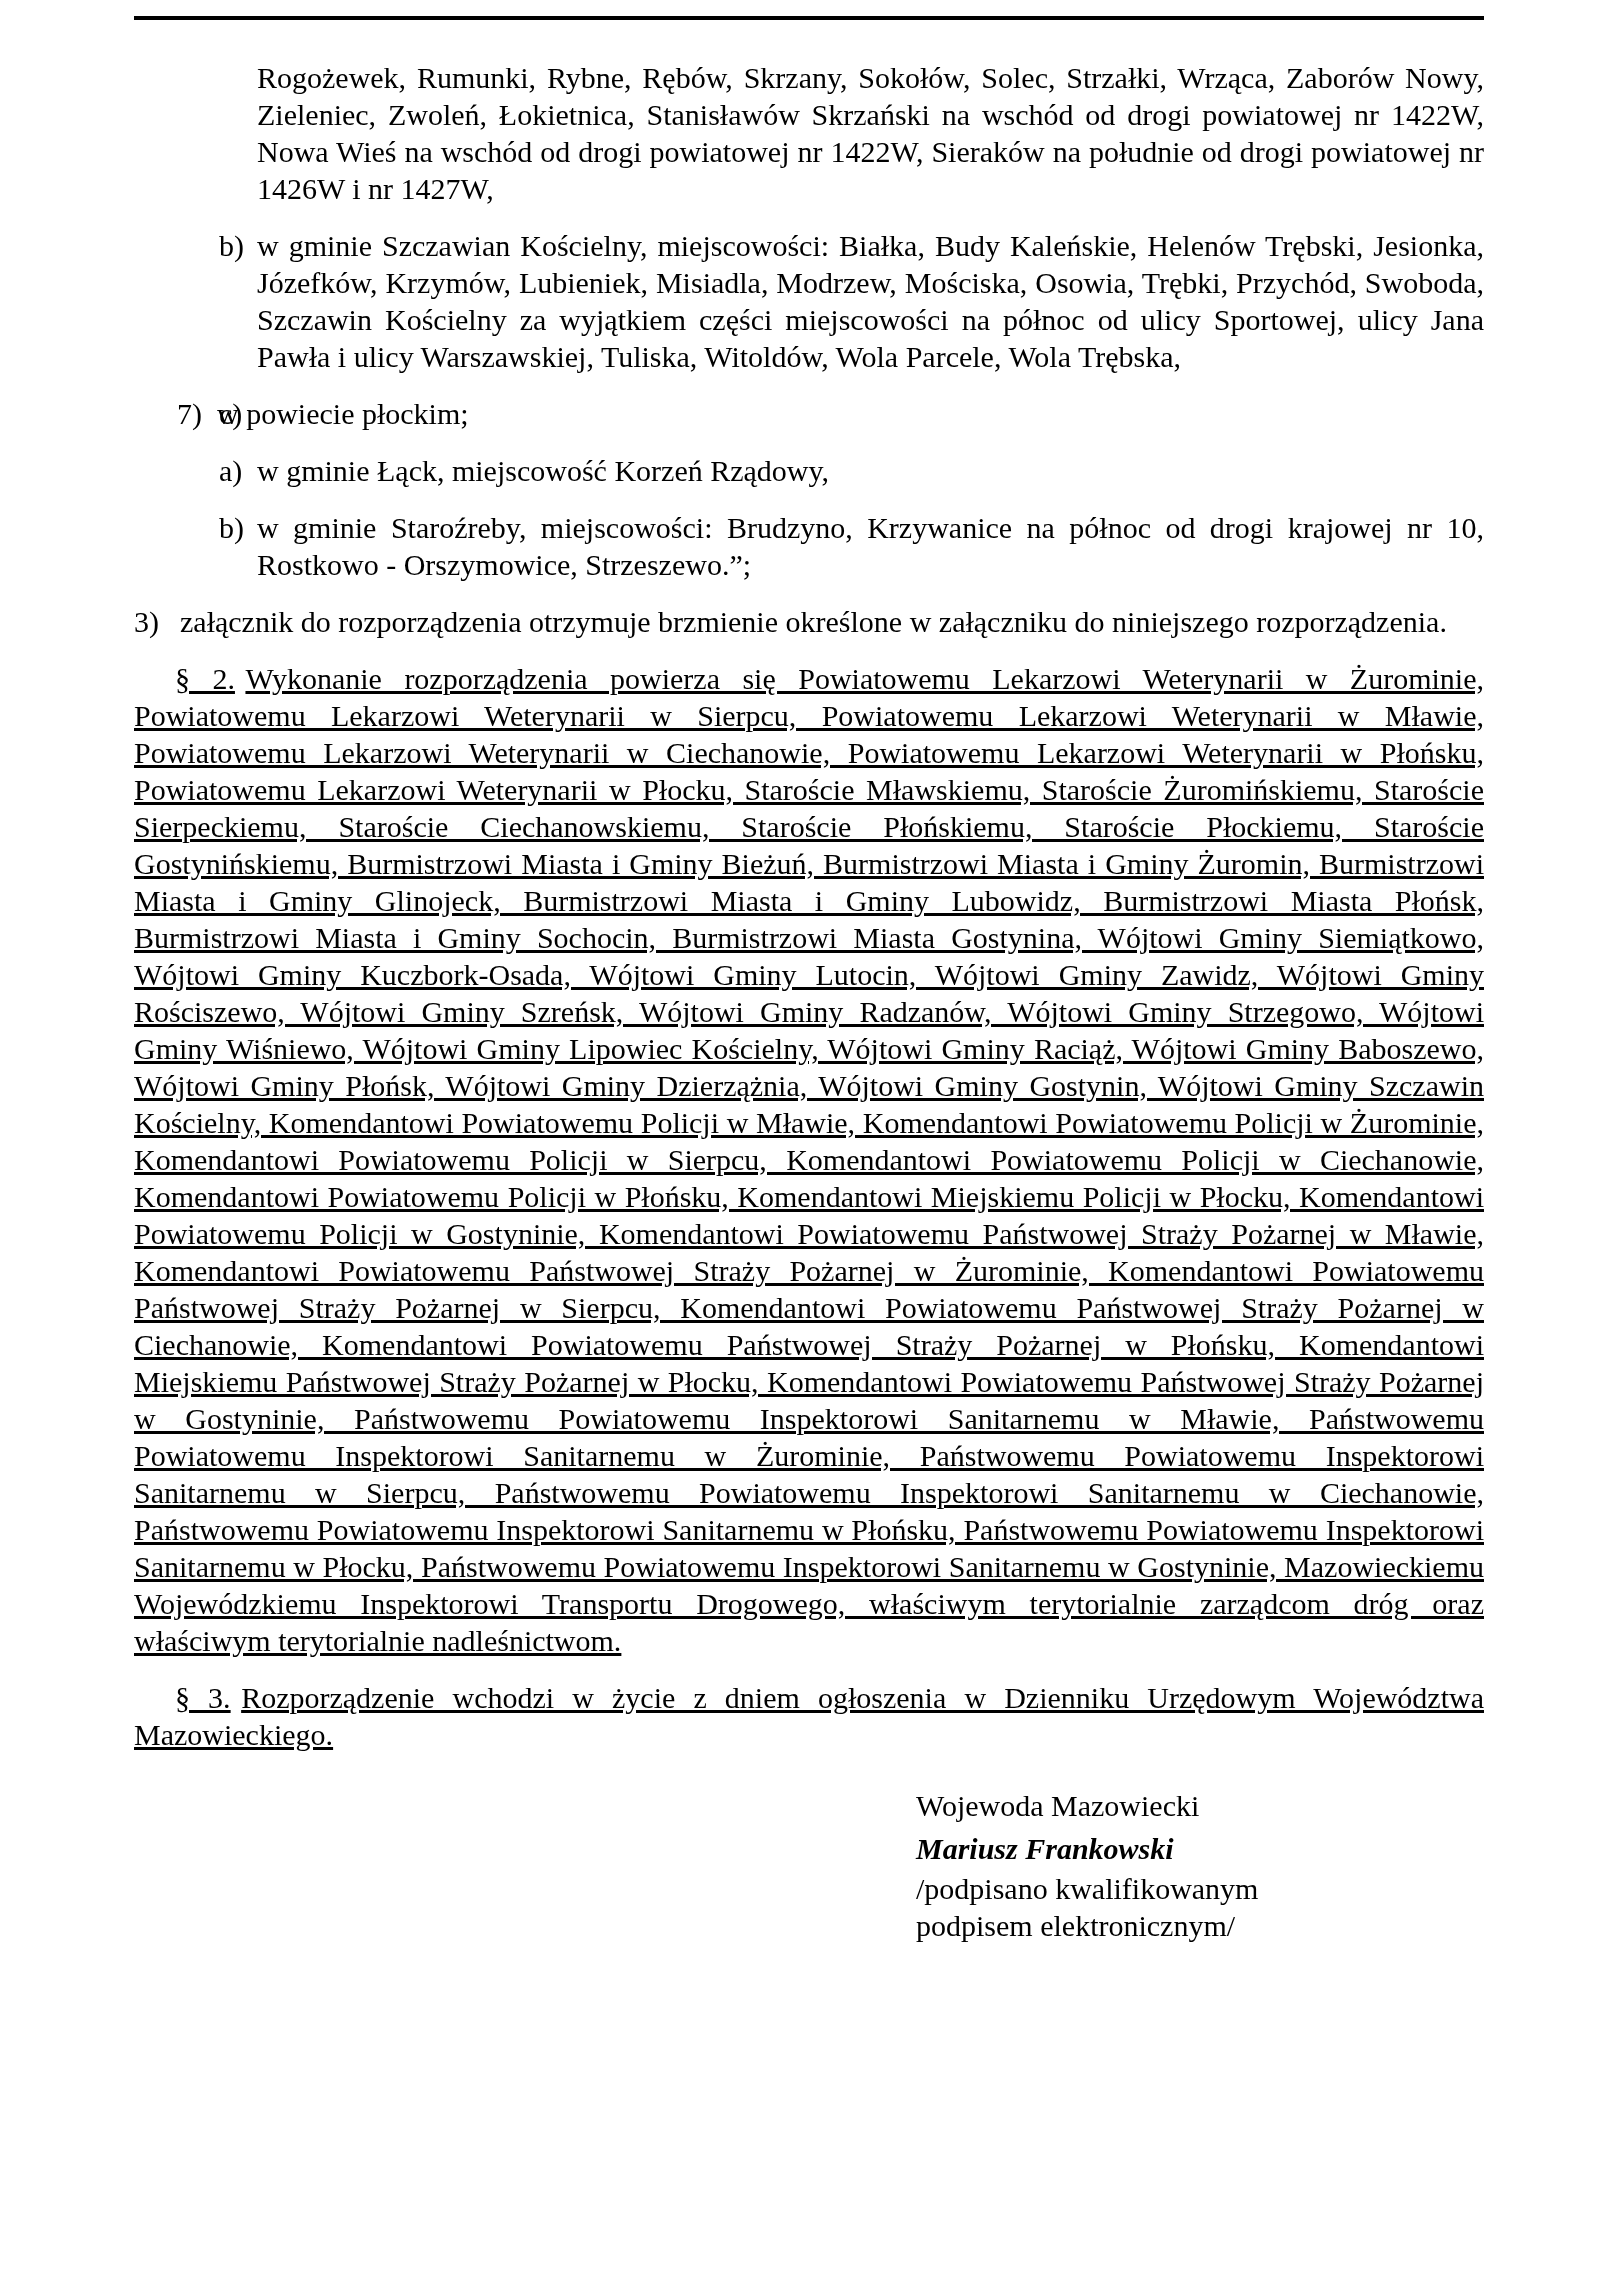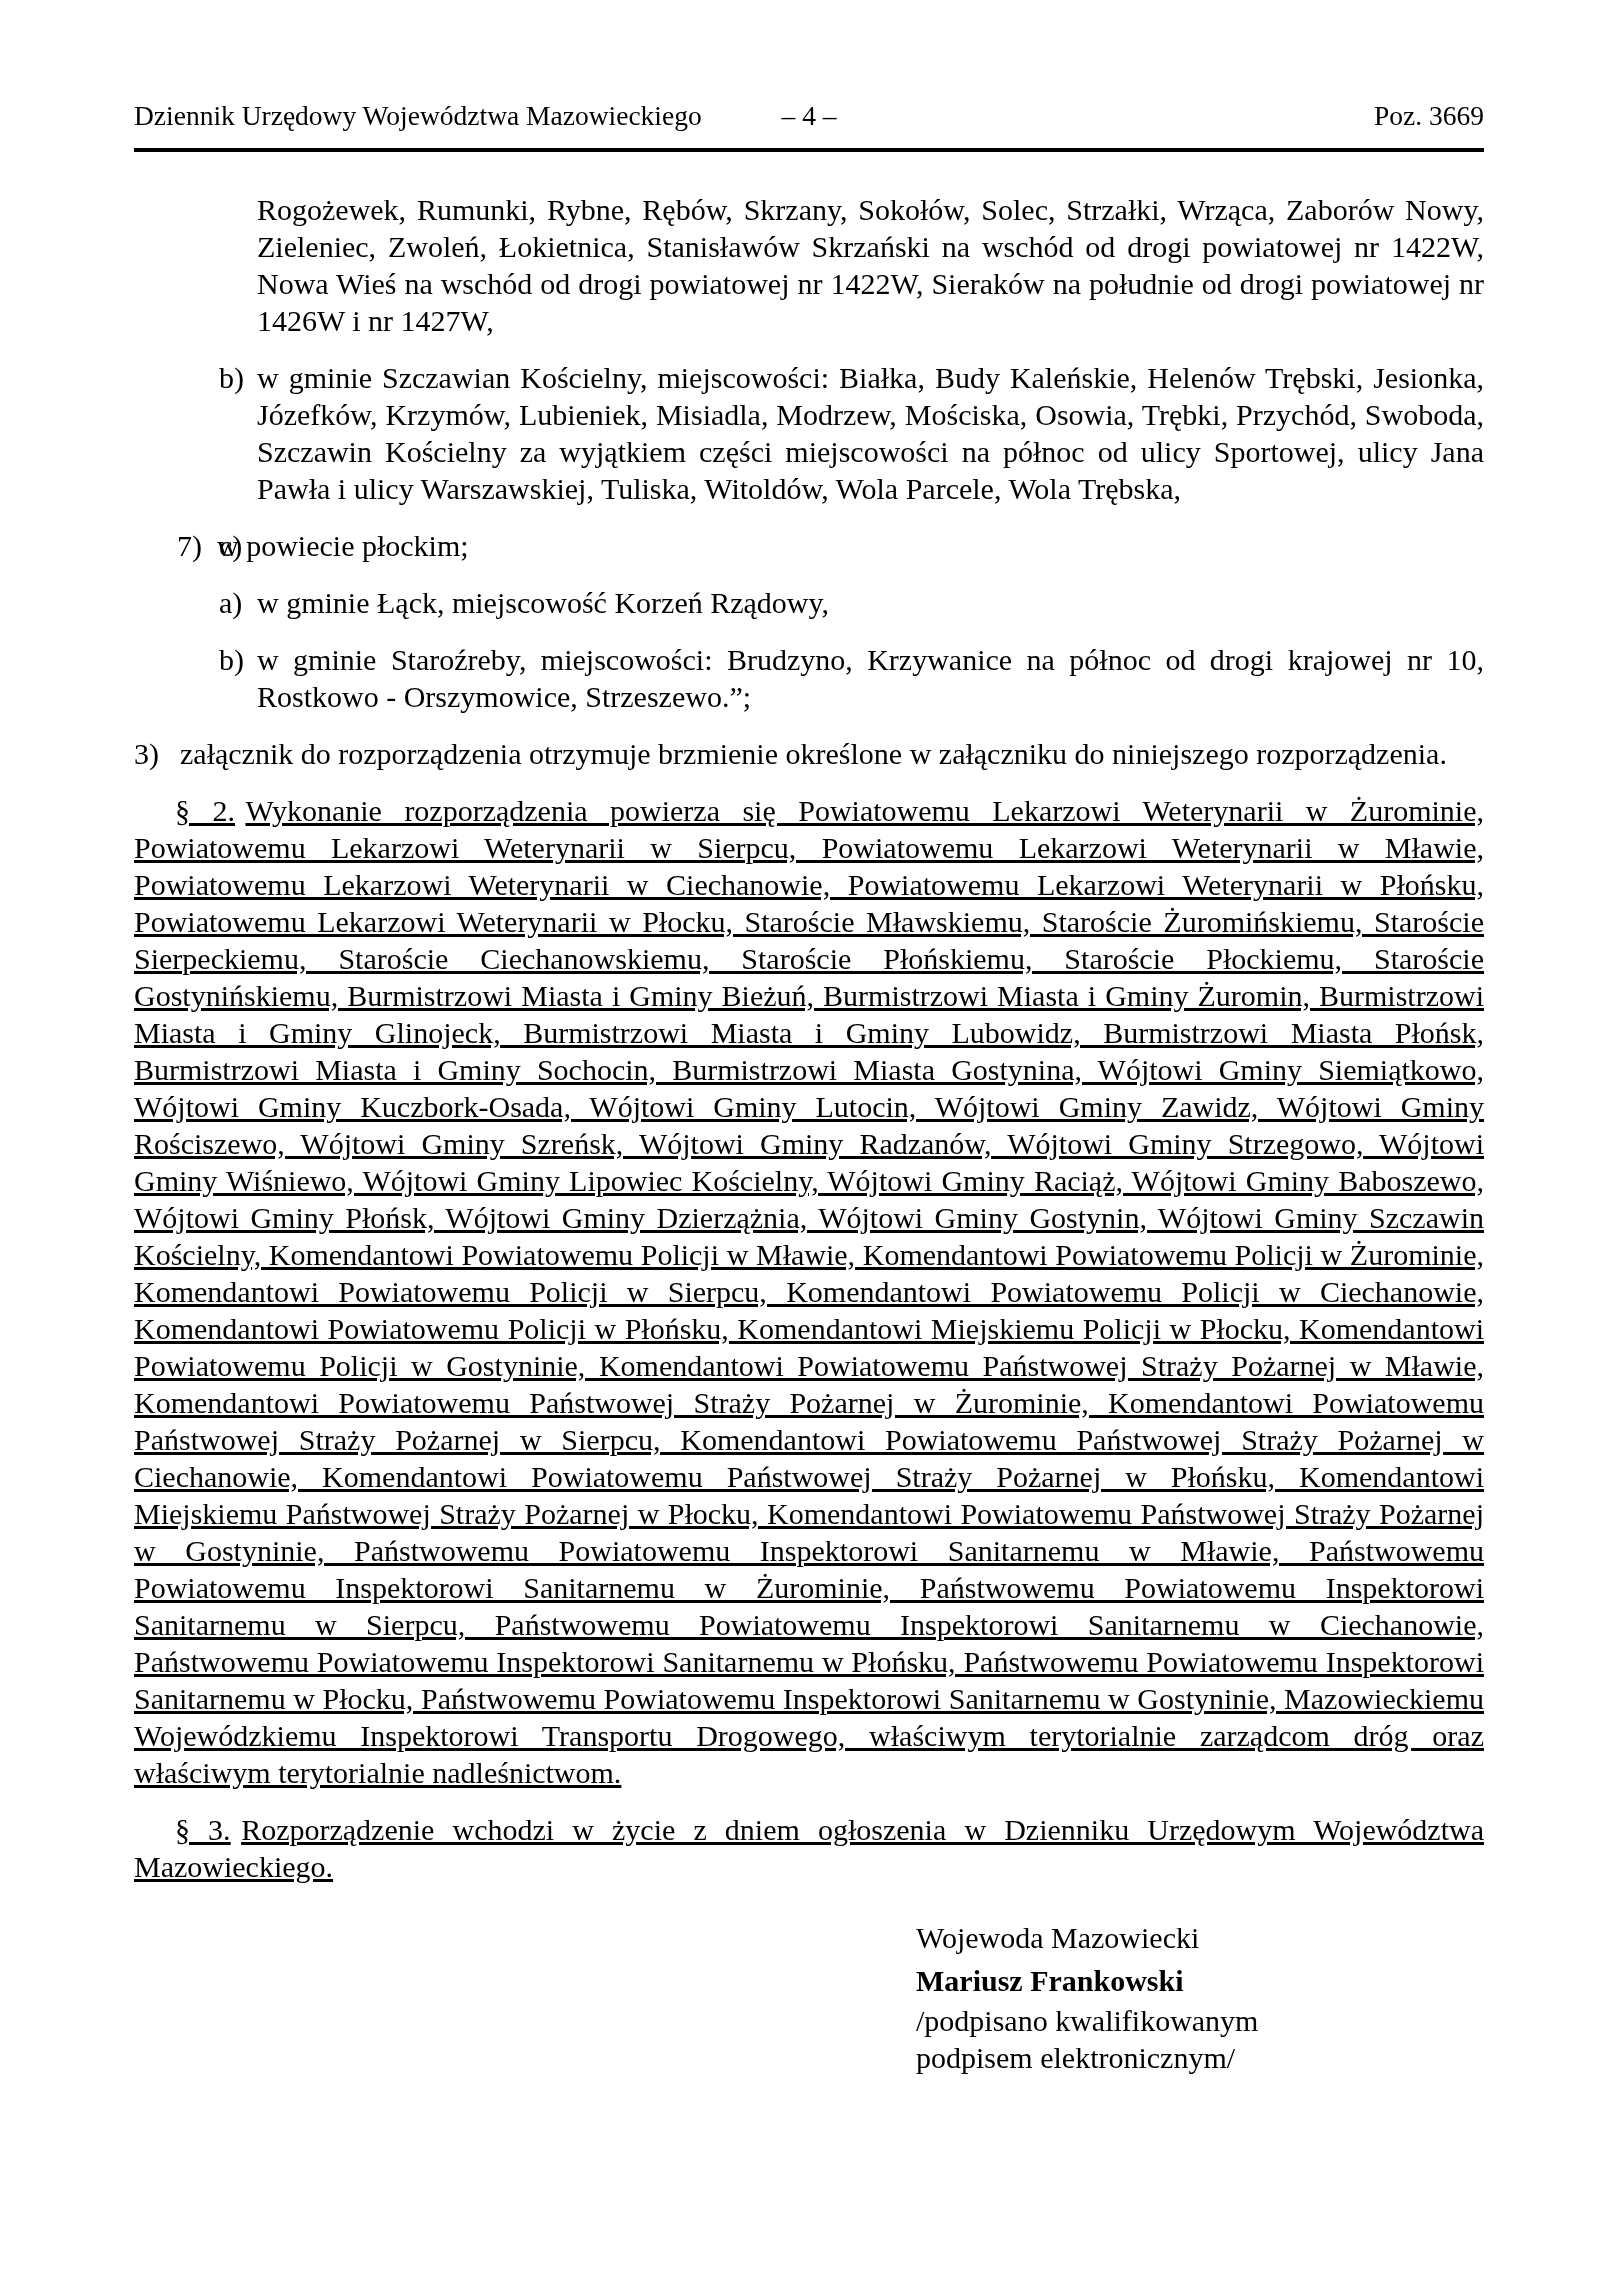--- a/index.html
+++ b/index.html
@@ -55,34 +55,29 @@
   .sect .sect-label { margin-right: 10.5px; }
   .sect2 { margin-top: 7.9px; }
   .sect3 { margin-top: 9.2px; margin-bottom: 8px; }
   
   .signature {
     margin: 34px 0 0 782px;
     text-align: left;
     line-height: 37px;
   }
   .sig-role { margin-bottom: 5.2px; margin-top: 7px; }
-  .sig-name { font-weight: bold; margin-bottom: 3.9px; }
+  .sig-name { font-weight: bold; margin-bottom: 3.9px; font-style: italic; }
   .sig-note { margin: 0; }
 </style>
 </head>
 <body>
 
 <div class="page">
   <div class="content">
 
-    <div class="hdr">
-      <span class="h-left">Dziennik Urzędowy Województwa Mazowieckiego</span>
-      <span class="h-mid">– 4 –</span>
-      <span class="h-right">Poz. 3669</span>
-    </div>
     <hr class="hdr-rule">
 
     <p class="para lvl-abc first-block">
       <span>Rogożewek, Rumunki, Rybne, Rębów, Skrzany, Sokołów, Solec, Strzałki, Wrząca, Zaborów Nowy, Zieleniec, Zwoleń, Łokietnica, Stanisławów Skrzański na wschód od drogi powiatowej nr 1422W, Nowa Wieś na wschód od drogi powiatowej nr 1422W, Sieraków na południe od drogi powiatowej nr 1426W i nr 1427W,</span>
     </p>
 
     <p class="para li lvl-abc">
       <span class="marker">b)</span>
       <span>w gminie Szczawian Kościelny, miejscowości: Białka, Budy Kaleńskie, Helenów Trębski, Jesionka, Józefków, Krzymów, Lubieniek, Misiadla, Modrzew, Mościska, Osowia, Trębki, Przychód, Swoboda, Szczawin Kościelny za wyjątkiem części miejscowości na północ od ulicy Sportowej, ulicy Jana Pawła i ulicy Warszawskiej, Tuliska, Witoldów, Wola Parcele, Wola Trębska,</span>
     </p>

